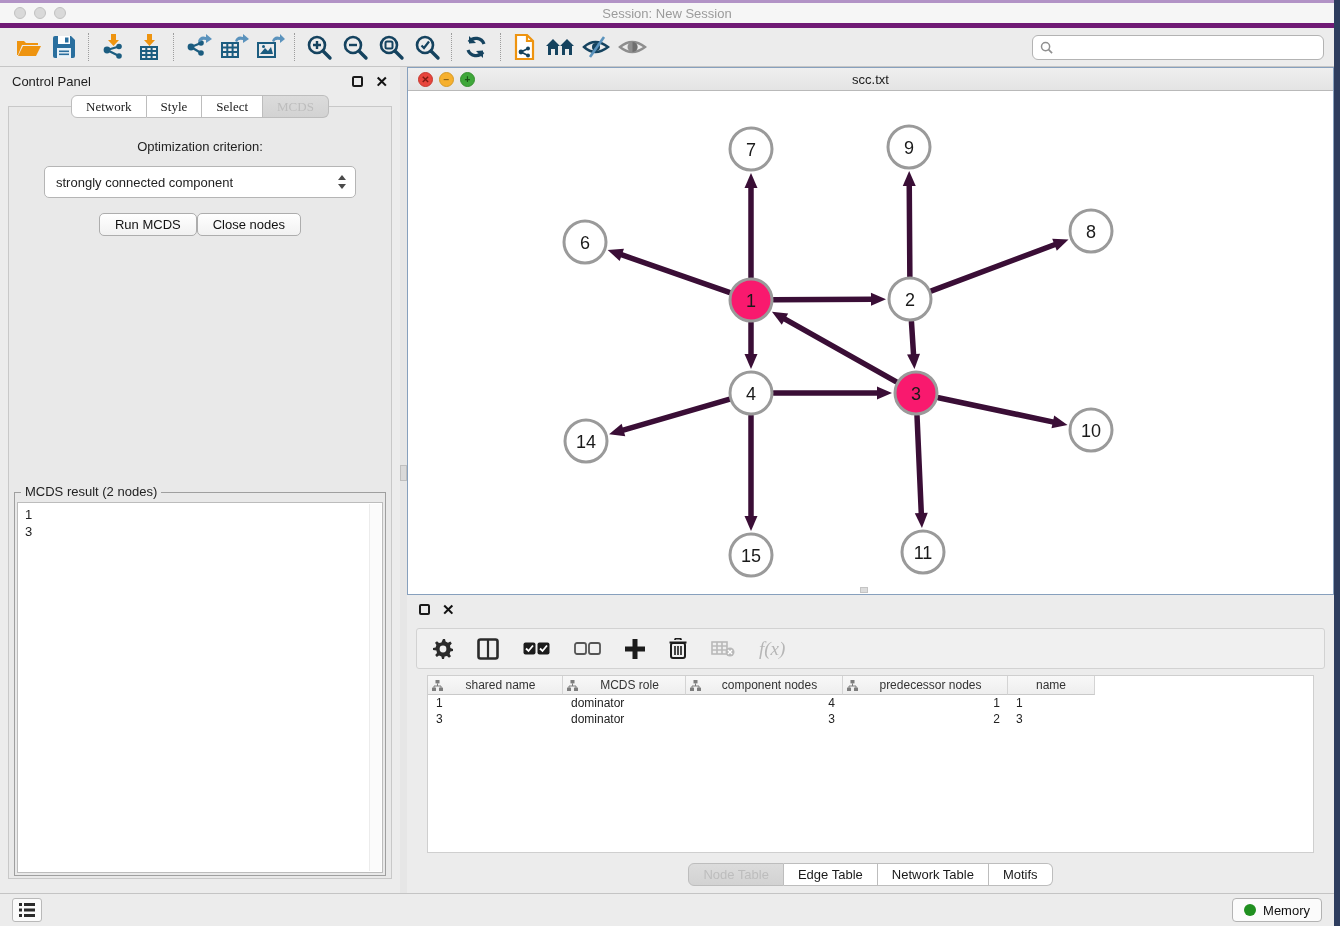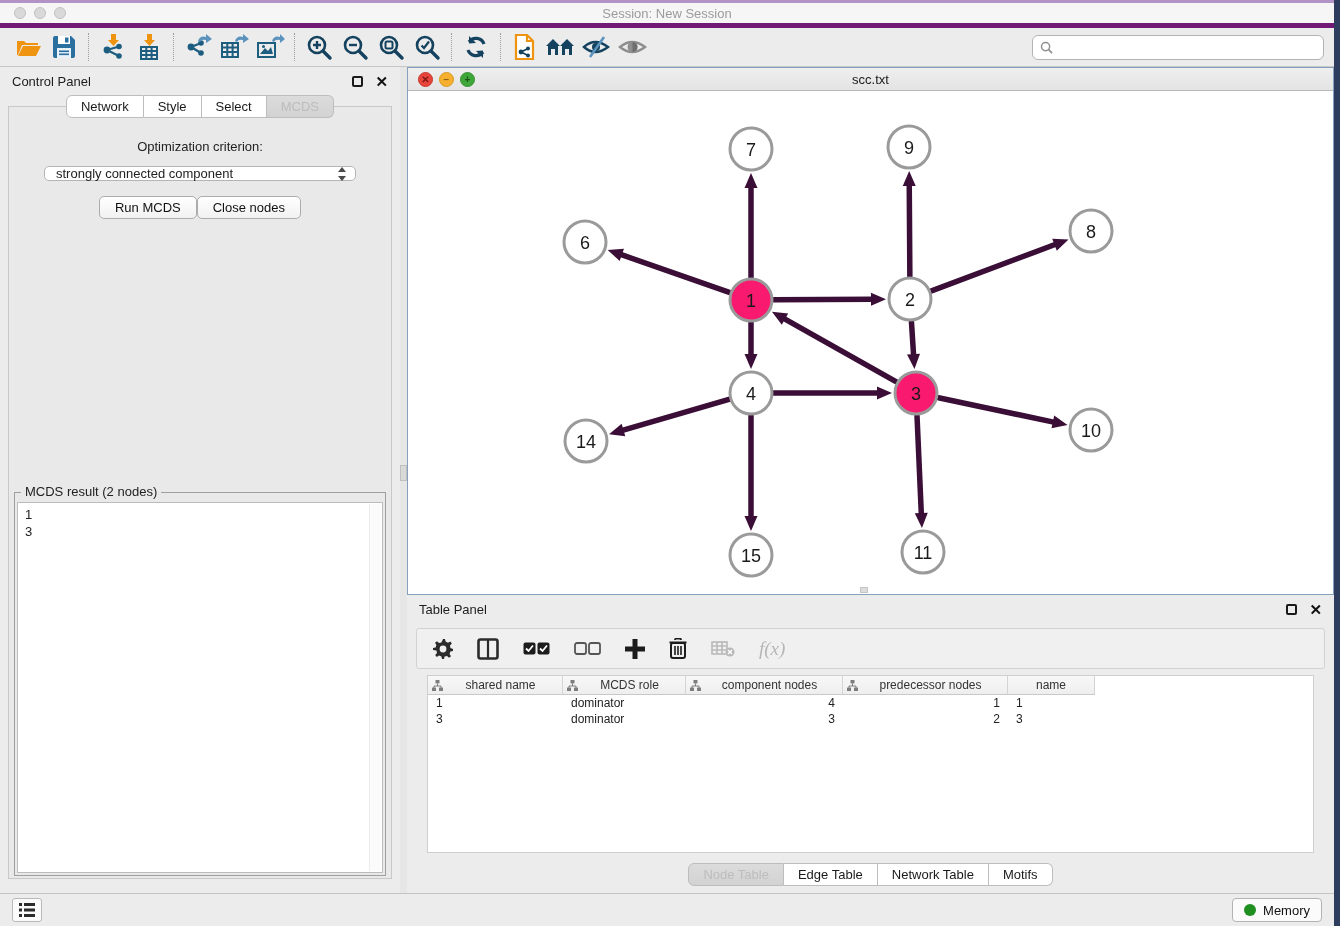--- a/index.html
+++ b/index.html
@@ -22,28 +22,28 @@
 
   
   .main { flex:1; display:flex; min-height:0; }
 
   
   .control-panel { width:400px; display:flex; flex-direction:column; background:#ececec; }
   .panel-header { height:28px; display:flex; align-items:center; padding:0 12px; font-size:13px; color:#1d1d1d; }
   .panel-header .ph-title { flex:1; }
   .float-icon { width:11px; height:11px; border:2px solid #1a1a1a; border-radius:2px; margin-right:12px; display:inline-block; }
   .close-x { font-size:15px; font-weight:bold; color:#111; line-height:11px; }
-  .cp-tabs { display:flex; justify-content:center; position:relative; z-index:2; height:23px; }
+  .cp-tabs { display:flex; justify-content:center; position:relative; z-index:2; height:23px;font-family:Liberation Serif, serif; }
   .tab { font-size:13px; padding:3px 14px 4px; background:#fff; border:1px solid #bdbdbd; border-left:none; color:#1a1a1a; cursor:pointer; white-space:nowrap; }
   .tab:first-child { border-left:1px solid #bdbdbd; border-radius:6px 0 0 6px; }
   .tab:last-child { border-radius:0 6px 6px 0; }
   .tab.selected { background:linear-gradient(#dcdcdc,#d2d2d2); color:#bdbdbd; }
   .cp-body { flex:1; margin:-12px 8px 14px; border:1px solid #c8c8c8; background:#e9e9e9; padding-top:12px; display:flex; flex-direction:column; min-height:0; }
   .opt-label { text-align:center; font-size:13px; margin-top:20px; }
-  .selectbox { width:312px; height:15px; margin:12px auto 0; background:#fff; border:1px solid #b5b5b5; border-radius:5px; display:flex; align-items:center; font-size:13px; padding:0 8px 0 11px; cursor:pointer; }
+  .selectbox { width:312px; height:32px; margin:12px auto 0; background:#fff; border:1px solid #b5b5b5; border-radius:5px; display:flex; align-items:center; font-size:13px; padding:0 8px 0 11px; cursor:pointer; }
   .selectbox .sel-text { flex:1; }
   .btn-row { display:flex; justify-content:center; margin-top:15px; }
   .pbtn { font-size:13px; font-family:"Liberation Sans",sans-serif; padding:3px 15px; background:linear-gradient(#ffffff,#f1f1f1); border:1px solid #adadad; border-radius:5px; cursor:pointer; color:#111; }
   .cp-spacer { flex:1; }
   .result-group { margin:4px 5px 2px; border:1px solid #9f9f9f; position:relative; height:384px; background:#e9e9e9; padding:9px 2px 2px; }
   .result-legend { position:absolute; top:-9px; left:6px; background:#e9e9e9; padding:0 4px; font-size:13px; }
   .result-list { width:100%; height:100%; background:#fff; border:1px solid #bcbcbc; font-size:13px; padding:3px 0 0 7px; position:relative; overflow:hidden; }
   .result-list .ritem { line-height:17px; }
   .result-track { position:absolute; top:1px; right:1px; bottom:1px; width:12px; background:#fbfbfb; border-left:1px solid #ececec; }
 
@@ -345,21 +345,20 @@
               <text x="343" y="464" text-anchor="middle" dy="6.5" font-size="18" fill="#1a1a1a">15</text>
               <circle cx="515" cy="461" r="21" fill="#ffffff" stroke="#9a9a9a" stroke-width="3"></circle>
               <text x="515" y="461" text-anchor="middle" dy="6.5" font-size="18" fill="#1a1a1a">11</text>
             </svg>
           <span class="hgrip"></span>
         </div>
       </div>
 
       <div class="table-panel">
         <div class="panel-header">
-          <span class="ph-title">Table Panel</span>
           <span class="float-icon"></span>
           <span class="close-x">✕</span>
         </div>
         <div class="tp-toolbar">
           <button class="tico">
             <svg width="20" height="20" viewBox="0 0 20 20">
                 <path d="M10 0 L12 0 L12.6 2.6 L15 3.8 L17.4 2.6 L18.8 4.6 L17 6.6 L17.4 9 L20 10 L20 12 L17.4 12.6 L16.6 15 L18 17.2 L16 18.8 L14 17 L11.6 17.6 L11 20 L9 20 L8.4 17.4 L6 16.6 L3.8 18 L2.2 16 L4 14 L3.4 11.6 L0 11 L0 9 L2.6 8.4 L3.4 6 L2 3.8 L4 2.2 L6 4 L8.4 3.4 Z" fill="#2b2b2b"></path>
                 <circle cx="10" cy="10" r="3.4" fill="#f0f0f0"></circle>
               </svg>
           </button>

